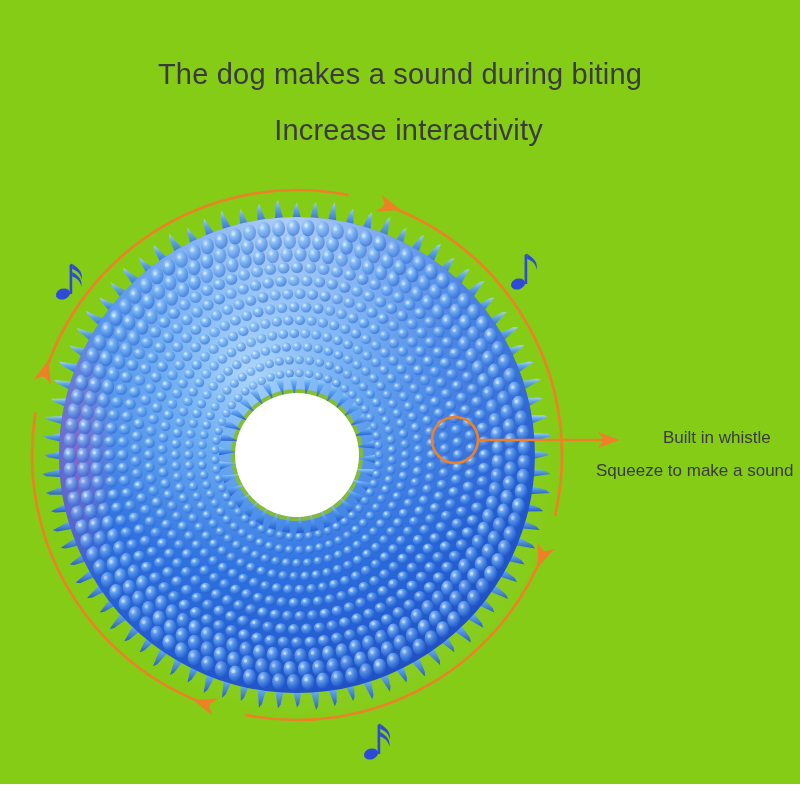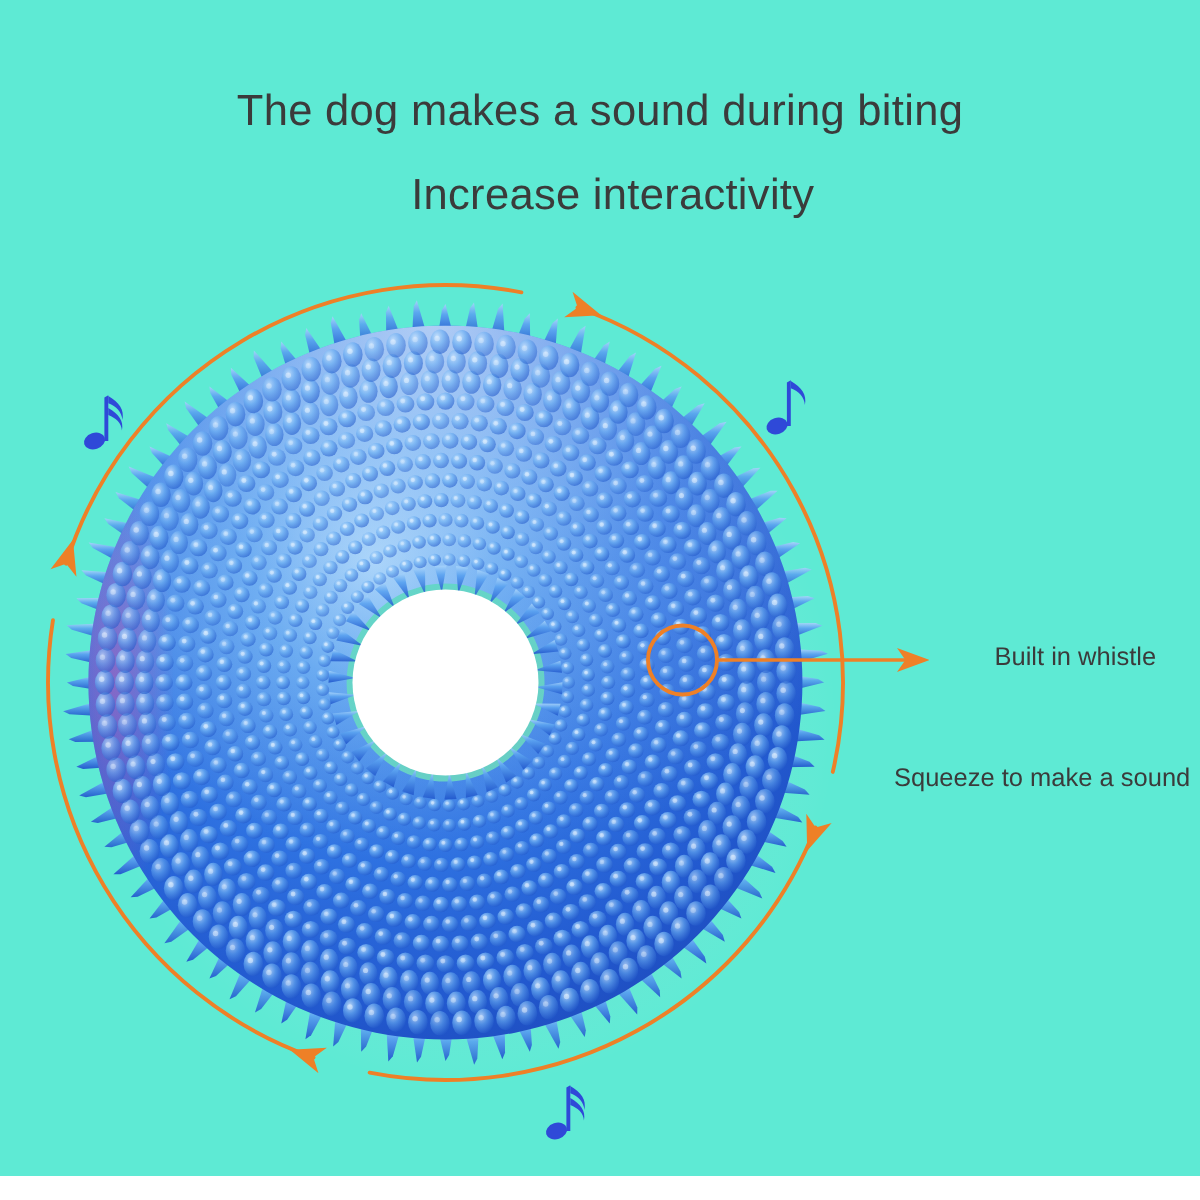--- a/index.html
+++ b/index.html
@@ -13,21 +13,21 @@
     position: relative;
     overflow: hidden;
     font-family: "Liberation Sans", sans-serif;
   }
 
   #stage {
     position: absolute;
     left: 0; top: 0;
     width: 800px;
     height: 784px;
-    background: #5eead4;
+    background: #84cc16;
   }
 
   
   .headline {
     position: absolute;
     left: 0;
     top: 46px;
     width: 800px;
     text-align: center;
     color: #3b3b3b;
@@ -55,21 +55,20 @@
     white-space: nowrap;
     line-height: 20px;
   }
   .callout-line1 {
     left: 663px;
     top: 428px;
   }
   .callout-line2 {
     left: 596px;
     top: 461px;
-    margin-top: 48px;
   }
 </style>
 </head>
 <body>
 
 <div id="stage">
 
   <div class="headline">
     <span class="headline-l1">The dog makes a sound during biting</span>
     <span class="headline-l2">Increase interactivity</span>

